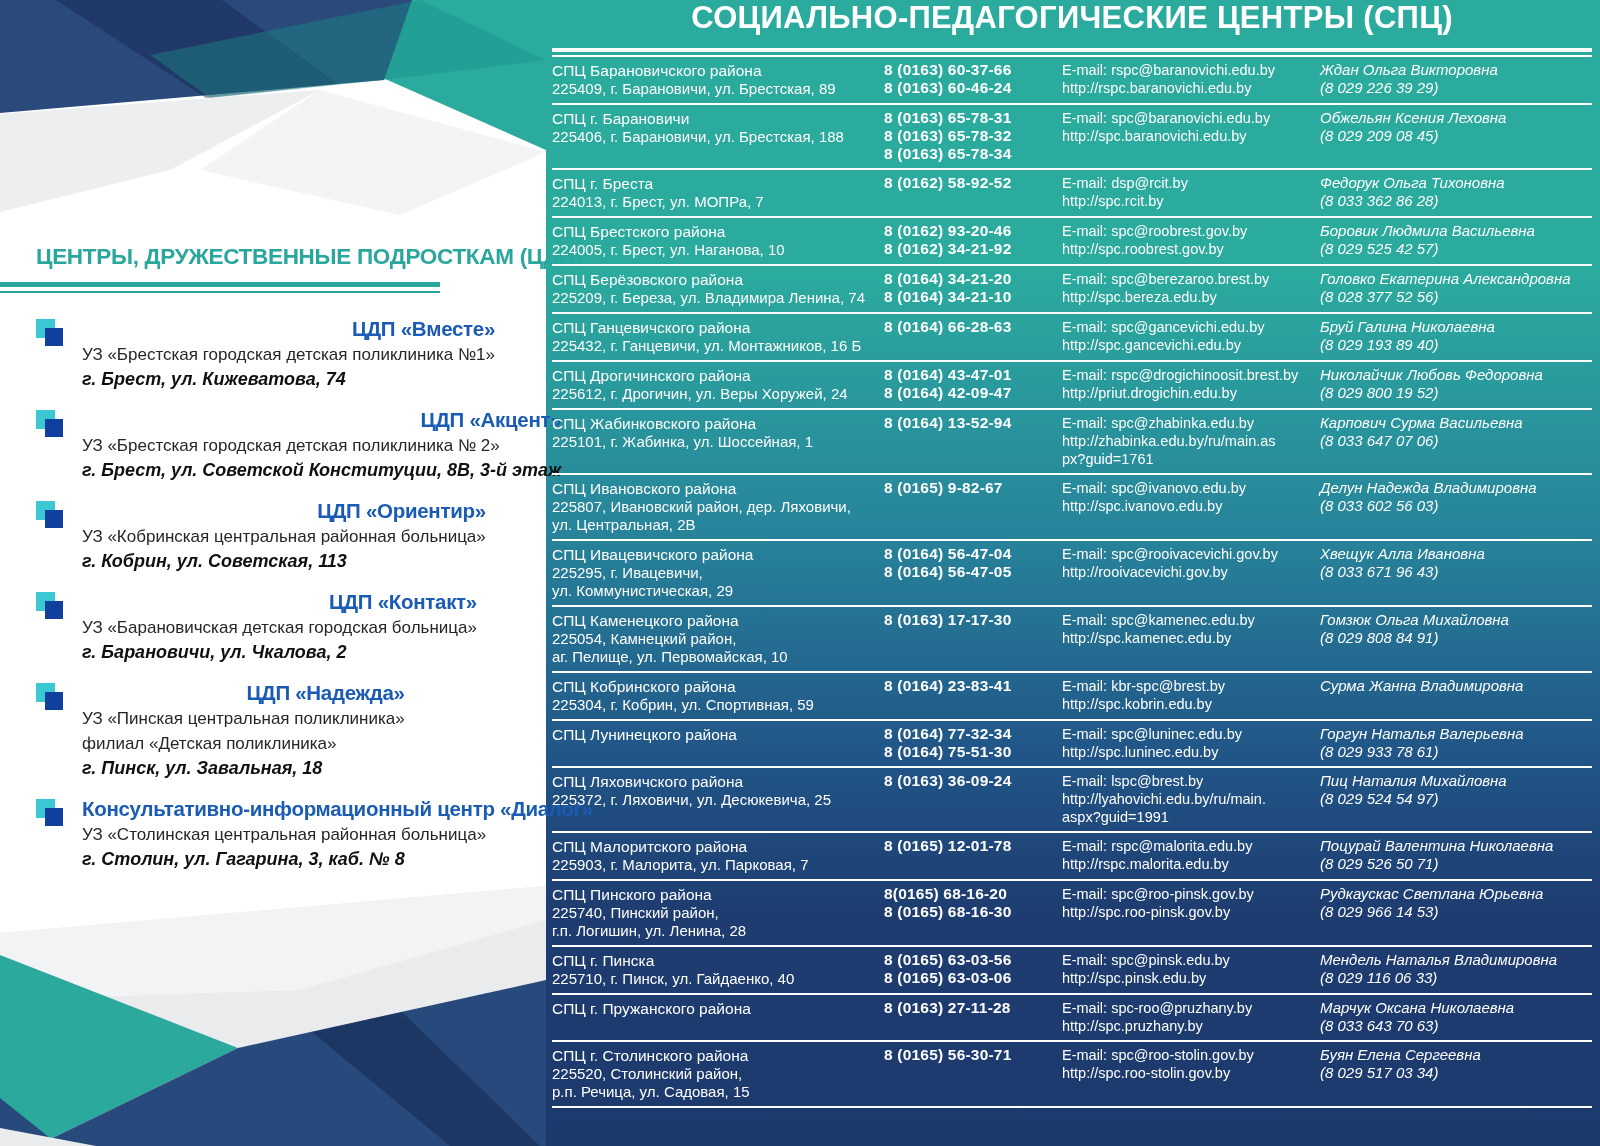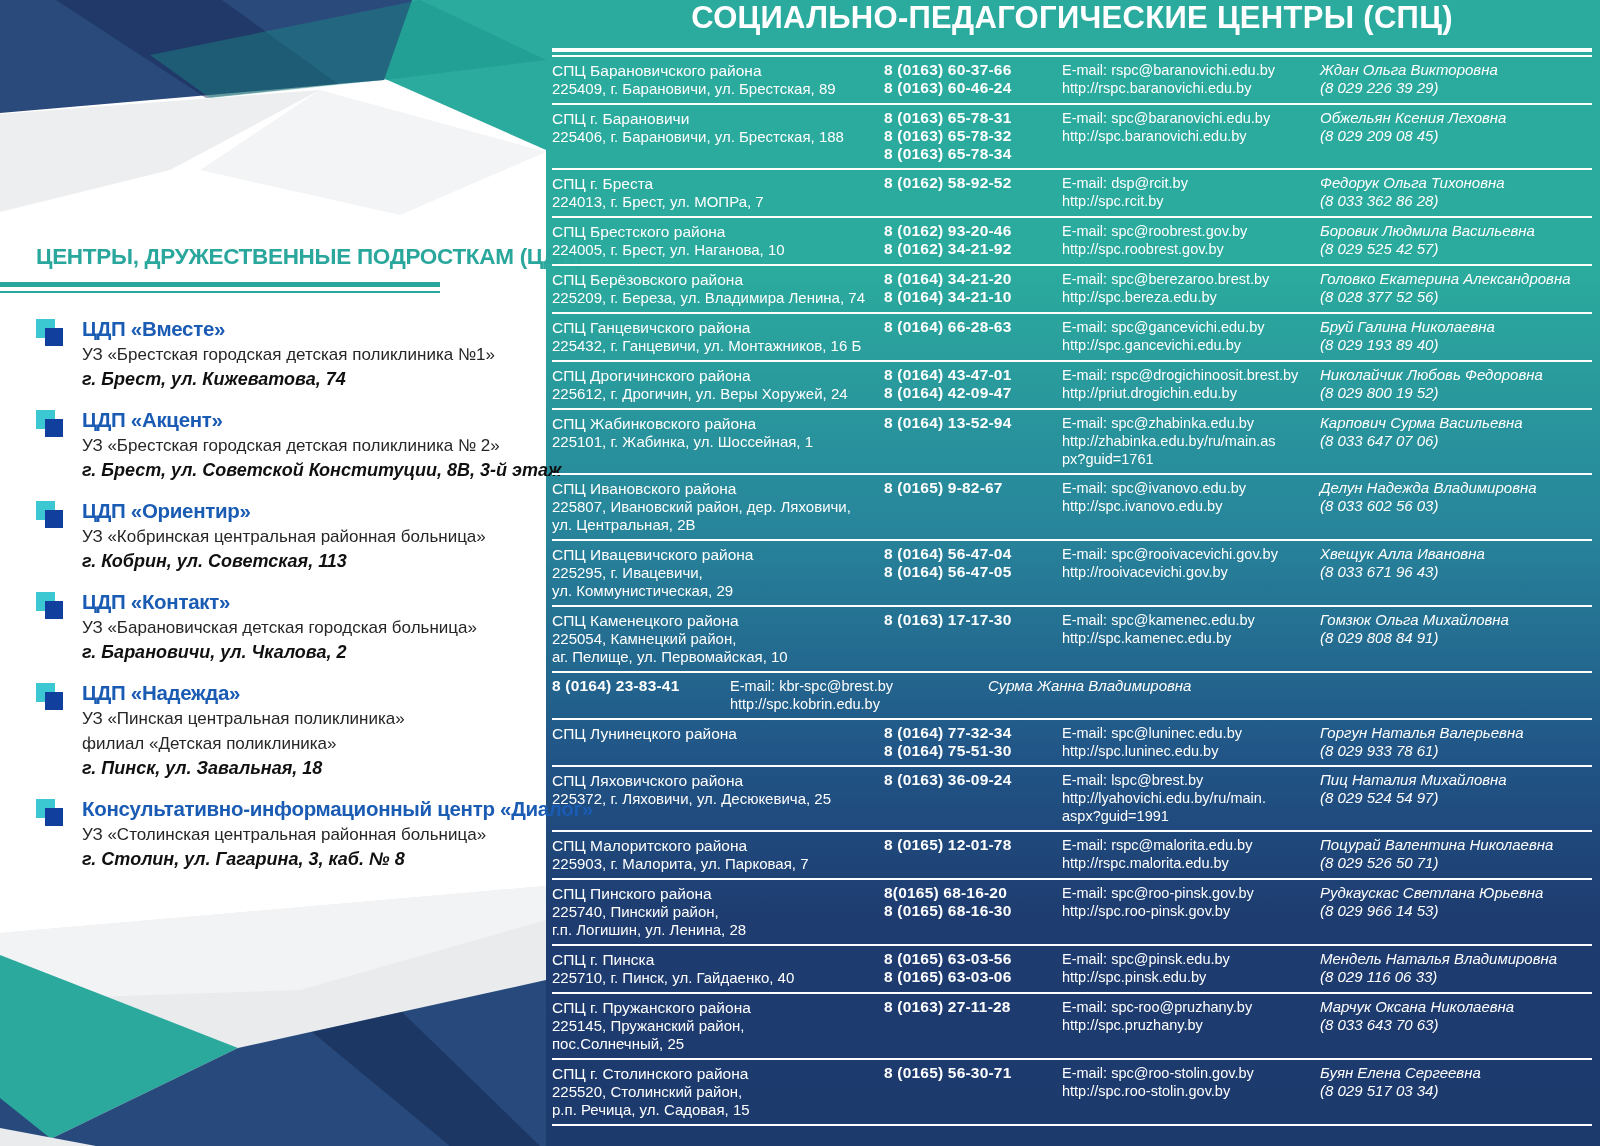--- a/index.html
+++ b/index.html
@@ -42,21 +42,21 @@
   .cdp-heading { margin:0; font-size:22.5px; font-weight:bold; color:#2AA79C;
     letter-spacing:-0.3px; white-space:nowrap; }
   .heading-rule { margin-left:-36px; margin-top:12px; width:440px; height:12px;
     background:linear-gradient(to bottom,#2AA79C 0 5px,rgba(0,0,0,0) 5px 9px,#2AA79C 9px 11px,rgba(0,0,0,0) 11px); }
   .cdp-list { margin-top:22px; }
   .cdp-item { display:flex; margin-top:15px; }
   .bullet { position:relative; flex:none; width:30px; height:30px; margin:3px 16px 0 0; }
   .bullet::before { content:""; position:absolute; left:0; top:0; width:19px; height:19px; background:#3CC8D2; }
   .bullet::after  { content:""; position:absolute; left:9px; top:9px; width:18px; height:18px; background:#113F9E; }
   .cdp-title { font-size:20.5px; font-weight:bold; color:#1A5BB4;
-    letter-spacing:-0.3px; white-space:nowrap; line-height:26px; }
+    letter-spacing:-0.3px; white-space:nowrap; line-height:26px;text-align:right; }
   .cdp-org .line { font-size:17px; color:#262626; line-height:25px; white-space:nowrap; }
   .cdp-addr { font-size:18px; font-weight:bold; font-style:italic; color:#101010;
     line-height:25px; white-space:nowrap; }
 
   
   .right-panel { position:absolute; left:552px; top:0; width:1040px; height:1146px; color:#fff; }
   .spc-title { text-align:center; font-size:31px; font-weight:bold;
     letter-spacing:0.3px; white-space:nowrap; }
   .title-rule { margin-top:12px; height:9px;
     background:linear-gradient(to bottom,#fff 0 4px,rgba(0,0,0,0) 4px 7px,#fff 7px 9px); }
@@ -378,20 +378,26 @@
     <div class="link-cell">
             <div class="line">E-mail: spc@kamenec.edu.by</div>
             <div class="line">http://spc.kamenec.edu.by</div>
           </div>
     <div class="person-cell">
             <div class="line">Гомзюк Ольга Михайловна</div>
             <div class="line">(8 029 808 84 91)</div>
           </div>
   </div>
         <div class="spc-row">
+    <div class="name-cell">
+      <div class="row-name">СПЦ Кобринского района</div>
+      <div class="row-addr">
+              <div class="line">225304, г. Кобрин, ул. Спортивная, 59</div>
+            </div>
+    </div>
     <div class="phone-cell">
             <div class="line">8 (0164) 23-83-41</div>
           </div>
     <div class="link-cell">
             <div class="line">E-mail: kbr-spc@brest.by</div>
             <div class="line">http://spc.kobrin.edu.by</div>
           </div>
     <div class="person-cell">
             <div class="line">Сурма Жанна Владимировна</div>
           </div>
@@ -489,24 +495,20 @@
             <div class="line">http://spc.pinsk.edu.by</div>
           </div>
     <div class="person-cell">
             <div class="line">Мендель Наталья Владимировна</div>
             <div class="line">(8 029 116 06 33)</div>
           </div>
   </div>
         <div class="spc-row">
     <div class="name-cell">
       <div class="row-name">СПЦ г. Пружанского района</div>
-      <div class="row-addr">
-              <div class="line">225145, Пружанский район,</div>
-              <div class="line">пос.Солнечный, 25</div>
-            </div>
     </div>
     <div class="phone-cell">
             <div class="line">8 (0163) 27-11-28</div>
           </div>
     <div class="link-cell">
             <div class="line">E-mail: spc-roo@pruzhany.by</div>
             <div class="line">http://spc.pruzhany.by</div>
           </div>
     <div class="person-cell">
             <div class="line">Марчук Оксана Николаевна</div>

